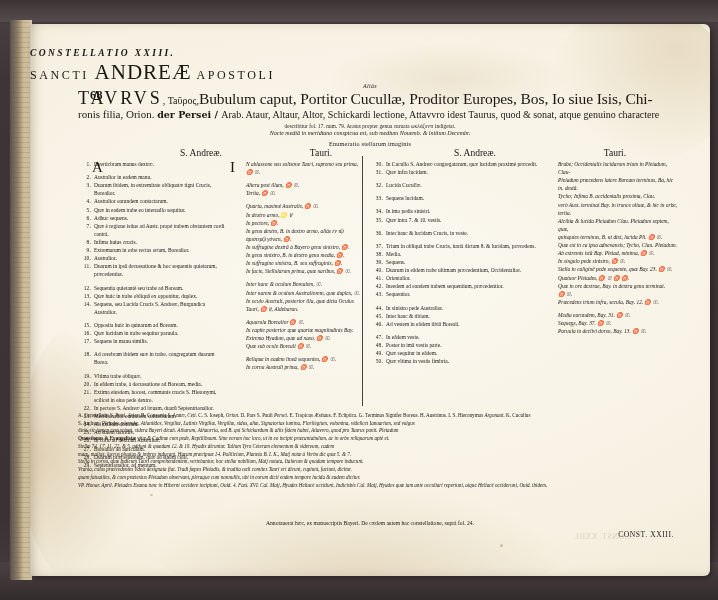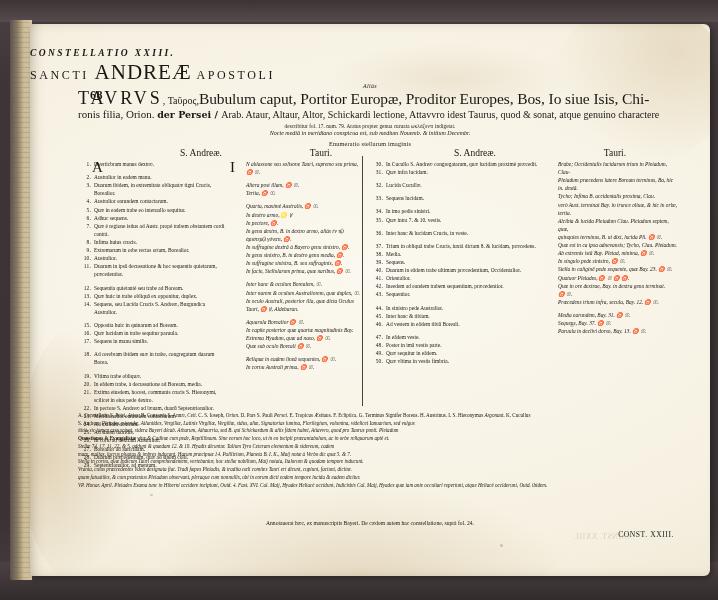--- a/index.html
+++ b/index.html
@@ -114,21 +114,21 @@
 
       <div class="main-head">
         <span>SANCTI</span>
         <span class="big">ANDREÆ</span>
         <span>APOSTOLI</span>
       </div>
 
       <div class="alias">Aliàs</div>
 
       <div class="title-l1">
-        <span class="spaced">TAVRVS</span><span class="sm">, Taῦρος,</span><span>Bubulum caput, Portitor Europæ, Proditor Europes, Bos, Io siue Isis, Chi-</span>
+        <span class="spaced">TAVRVS</span><span class="sm">, Taῦρος,</span><span>Bubulum caput, Portitor Cucullæ, Proditor Europes, Bos, Io siue Isis, Chi-</span>
       </div>
 
       <div class="title-l2">
         <span>ronis filia, Orion. </span><span class="fraktur">der Persei / </span><span class="sm">Arab. Ataur, Altaur, Altor, Schickardi lectione, Attavvro idest Taurus, quod &amp; sonat, atque genuino charactere</span>
       </div>
 
       <div class="note1">describitur fol. 17. num. 79. Aratus propter genua curuata ωκλάζοντι indigetat.</div>
       <div class="note2">Nocte mediâ in meridiano conspicua est, sub medium Nouemb. &amp; initium Decembr.</div>
       <div class="enum">Enumeratio stellarum imaginis</div>
 

